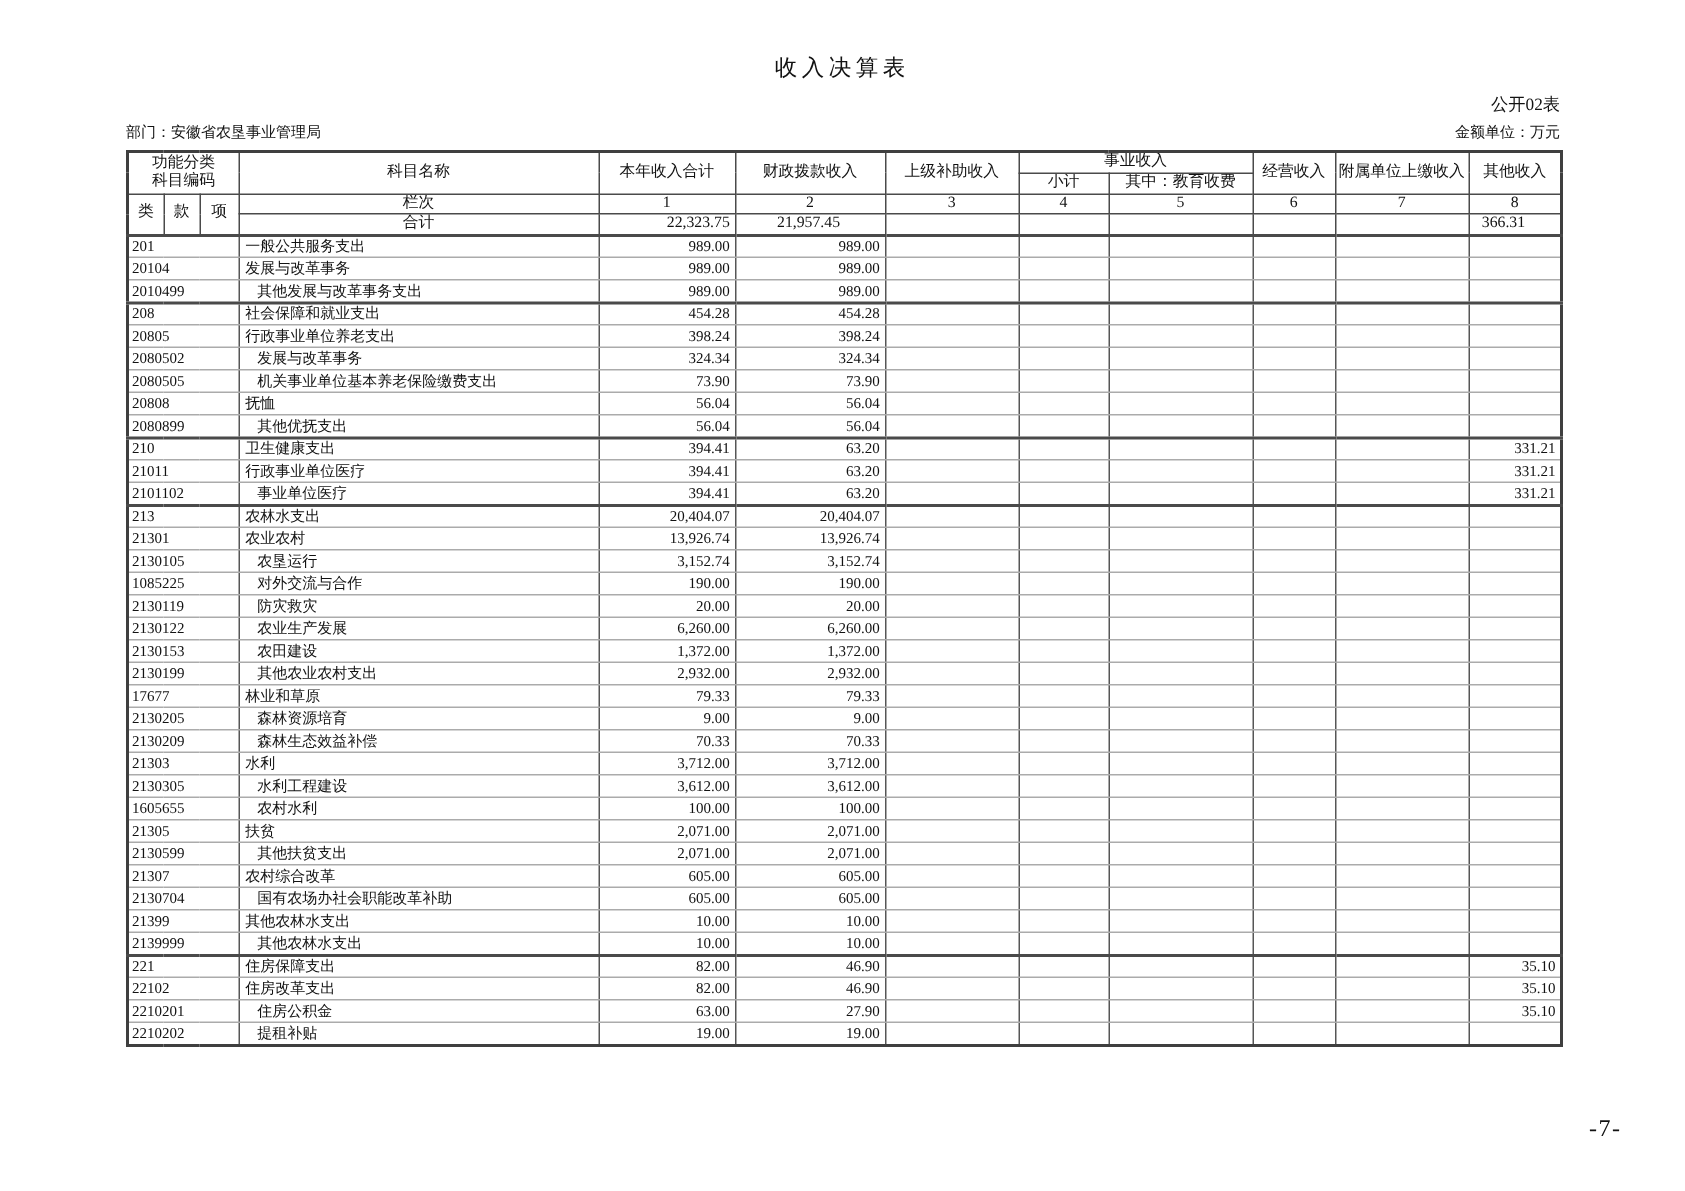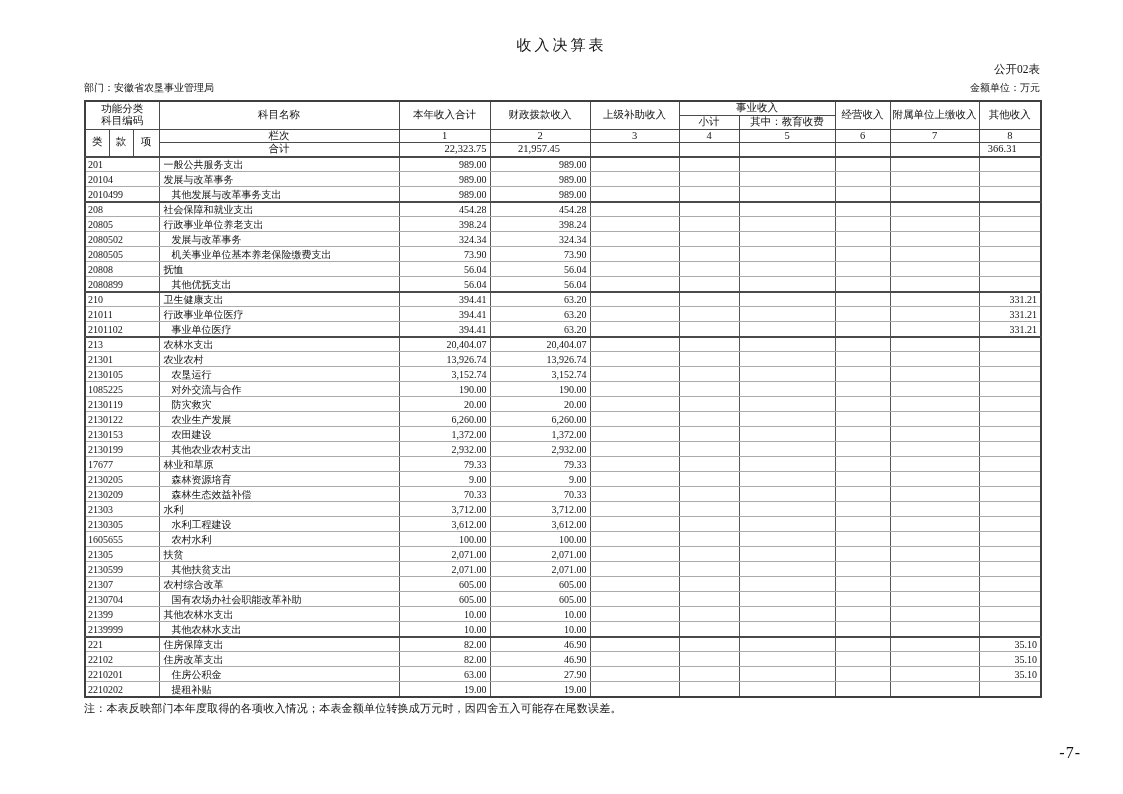--- a/index.html
+++ b/index.html
@@ -564,16 +564,15 @@
           <td class="num">19.00</td>
           <td class="num"></td>
           <td class="num"></td>
           <td class="num"></td>
           <td class="num"></td>
           <td class="num"></td>
           <td class="num"></td>
         </tr>
       </tbody>
   </table>
-  <div class="note">注：本表反映部门本年度取得的各项收入情况；本表金额单位转换成万元时，因四舍五入可能存在尾数误差。</div>
 </div>
 
 <div class="page-number">-7-</div>
 
 </body></html>

